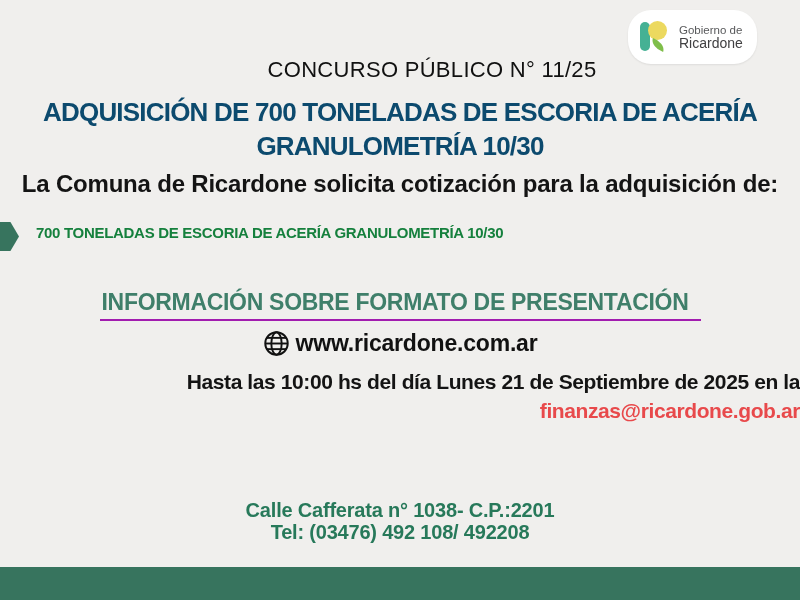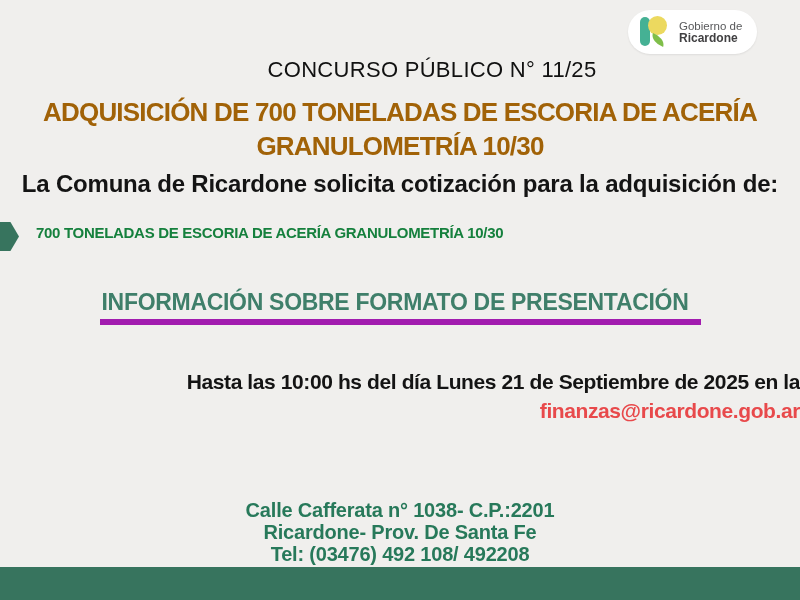--- a/index.html
+++ b/index.html
@@ -4,61 +4,61 @@
 <style>
   html,body{margin:0;padding:0;background:#d8d8d8;}
   .page{
     position:relative;width:800px;height:600px;margin:0 auto;
     background:#f0efed;overflow:hidden;
     font-family:"Liberation Sans", sans-serif;
     -webkit-font-smoothing:antialiased;
   }
   
   .logo-pill{
-    position:absolute;top:10px;left:628px;width:129px;height:44px;
+    position:absolute;top:10px;left:628px;width:129px;height:54px;
     background:#ffffff;border-radius:23px;
     display:flex;align-items:center;gap:7px;padding:0;
     box-shadow:0 1px 2px rgba(0,0,0,0.08);
   }
   .logo-mark{position:relative;width:32px;height:36px;margin-left:12px;flex:0 0 auto;}
   .logo-bar{position:absolute;left:0;top:3px;width:10px;height:29px;border-radius:5px;background:#45b194;}
   .logo-circle{position:absolute;left:8px;top:2px;width:19px;height:19px;border-radius:50%;background:#ecd95f;}
   .logo-leaf{position:absolute;left:11px;top:21px;width:14px;height:10px;background:#7fbe4a;
     border-radius:0 100% 0 100%;transform:rotate(18deg);}
   .logo-text{display:flex;flex-direction:column;line-height:1.05;}
   .logo-text .l1{font-size:11.5px;color:#58595b;}
-  .logo-text .l2{font-size:12px;font-weight:bold;color:#414042;}
+  .logo-text .l2{font-size:14px;font-weight:normal;color:#414042;}
   
   .header-title{
     position:absolute;top:57px;left:16px;width:100%;text-align:center;
     font-size:22px;font-weight:normal;color:#111111;letter-spacing:0.3px;margin-left:16px;
   }
   .main-title{
     position:absolute;top:95px;left:0;width:100%;padding:0 14px;box-sizing:border-box;
     text-align:center;font-size:26px;line-height:34px;font-weight:bold;
-    color:#a16207;letter-spacing:-0.8px;
+    color:#0c4a6e;letter-spacing:-0.8px;
   }
   .intro-line{
     position:absolute;top:170px;left:0;width:100%;text-align:center;
     font-size:24px;font-weight:bold;color:#141414;letter-spacing:-0.2px;
   }
   
   .item-arrow{
     position:absolute;top:222px;left:0;width:19px;height:29px;background:#37745e;
     clip-path:polygon(0 0,55% 0,100% 50%,55% 100%,0 100%);
   }
   .item-text{
     position:absolute;top:216px;left:36px;width:700px;
     font-size:15px;line-height:33px;font-weight:bold;color:#15803d;letter-spacing:-0.3px;
   }
   
   .info-heading-wrap{position:absolute;top:289px;left:0;width:100%;text-align:center;}
   .info-heading{
     display:inline-block;font-size:23px;font-weight:bold;color:#3f7f6a;
-    letter-spacing:-0.3px;padding:0 12px 3px 2px;border-bottom:6px solid #a21caf;
+    letter-spacing:-0.3px;padding:0 12px 3px 2px;border-bottom:2px solid #a21caf;
   }
   
   .website-row{
     position:absolute;top:330px;left:0;width:100%;
     display:flex;align-items:center;justify-content:center;gap:6px;
   }
   .globe{width:27px;height:27px;flex:0 0 auto;}
   .website-text{font-size:23px;font-weight:bold;color:#111111;letter-spacing:-0.2px;}
   
   .deadline{
@@ -97,27 +97,38 @@
 
   <div class="intro-line">La Comuna de Ricardone solicita cotización para la adquisición de:</div>
 
   <div class="item-arrow"></div>
   <div class="item-text">700 TONELADAS DE ESCORIA DE ACERÍA GRANULOMETRÍA 10/30</div>
 
   <div class="info-heading-wrap">
     <span class="info-heading">INFORMACIÓN SOBRE FORMATO DE PRESENTACIÓN</span>
   </div>
 
+  <div class="website-row">
+    <svg class="globe" viewBox="0 0 24 24" aria-hidden="true">
+      <g fill="none" stroke="#111111" stroke-width="1.7">
+        <circle cx="12" cy="12" r="10"></circle>
+        <ellipse cx="12" cy="12" rx="4.6" ry="10"></ellipse>
+        <line x1="2" y1="12" x2="22" y2="12"></line>
+        <line x1="3.4" y1="7" x2="20.6" y2="7"></line>
+        <line x1="3.4" y1="17" x2="20.6" y2="17"></line>
+      </g>
+    </svg>
+    <span class="website-text">www.ricardone.com.ar</span>
+  </div>
 
   <div class="deadline">
     <div>Hasta las 10:00 hs del día Lunes 21 de Septiembre de 2025  en la</div>
     <div class="red">finanzas@ricardone.gob.ar</div>
   </div>
 
   <div class="address">
     <div>Calle Cafferata n° 1038- C.P.:2201</div>
-    <div>Ricardone- Prov. De Santa Fe</div>
     <div>Tel: (03476) 492 108/ 492208</div>
   </div>
 
   <div class="bottom-bar"></div>
 
 </div>
 
 </body></html>

